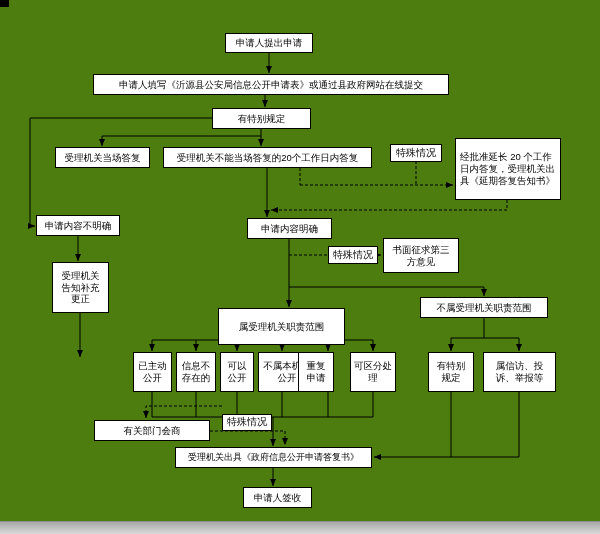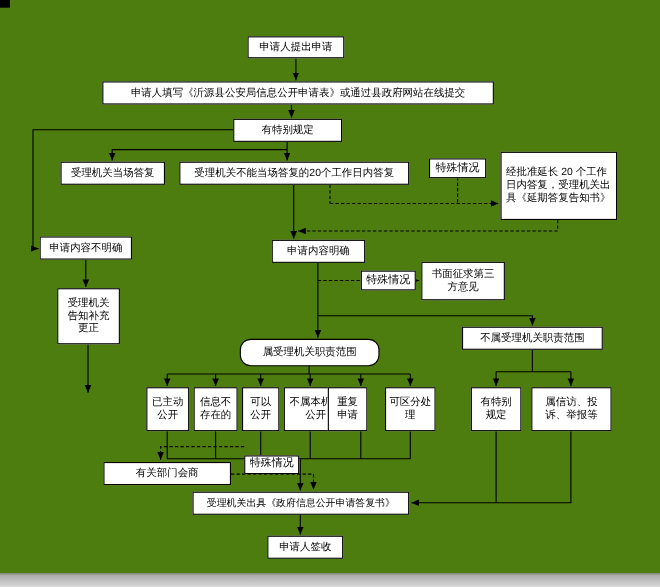--- a/index.html
+++ b/index.html
@@ -91,21 +91,21 @@
   <div class="node" style="left:36px;top:215px;width:84px;height:21px;">申请内容不明确</div>
 
   <div class="node" style="left:247px;top:218px;width:85px;height:21px;">申请内容明确</div>
 
   <div class="node small" style="left:328px;top:230px;width:50px;height:18px;">特殊情况</div>
 
   <div class="node" style="left:383px;top:238px;width:76px;height:35px;padding:0 6px;">书面征求第三方意见</div>
 
   <div class="node" style="left:52px;top:262px;width:57px;height:51px;padding:0 5px;">受理机关告知补充更正</div>
 
-  <div class="node" style="left:218px;top:308px;width:127px;height:25px;border-radius:10px;">属受理机关职责范围</div>
+  <div class="node" style="left:218px;top:308px;width:127px;height:37px;">属受理机关职责范围</div>
 
   <div class="node" style="left:420px;top:297px;width:128px;height:21px;">不属受理机关职责范围</div>
 
 
   <div class="node" style="left:133px;top:352px;width:39px;height:40px;">已主动公开</div>
 
   <div class="node" style="left:176px;top:352px;width:40px;height:40px;padding:0 2px;">信息不存在的</div>
 
   <div class="node" style="left:220px;top:352px;width:34px;height:40px;padding:0 3px;">可以公开</div>
 

